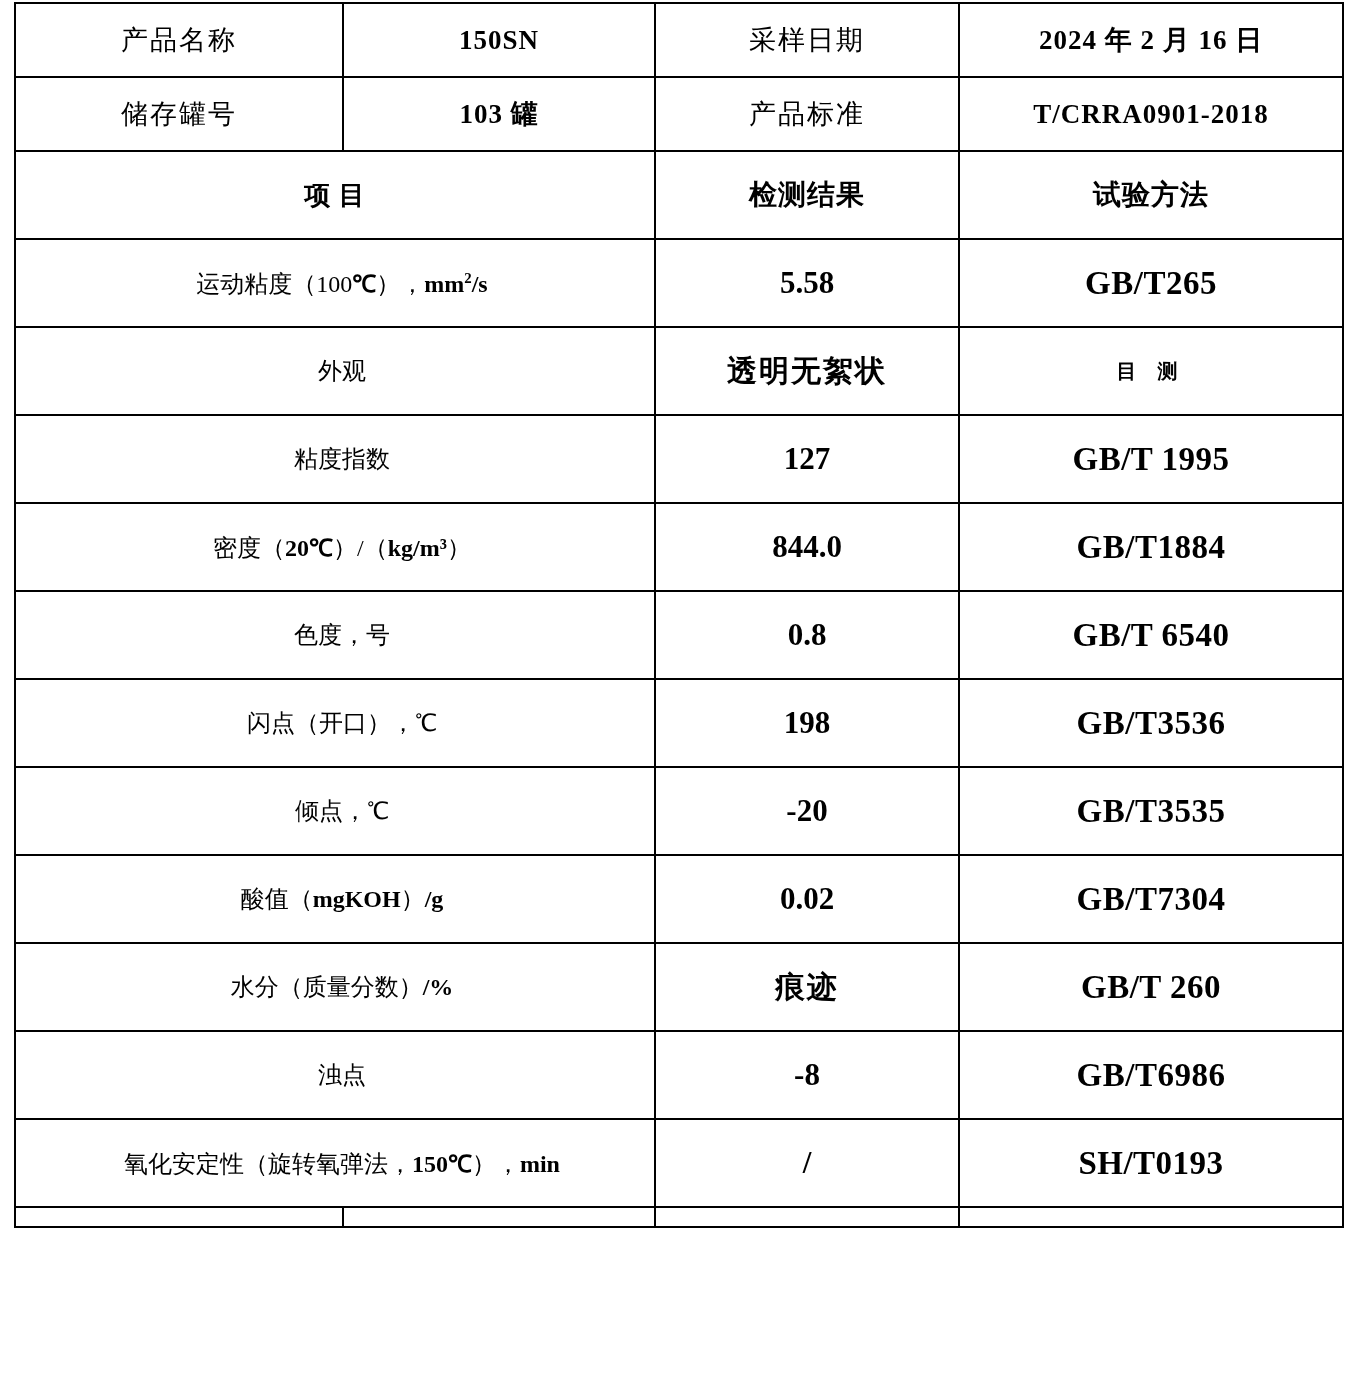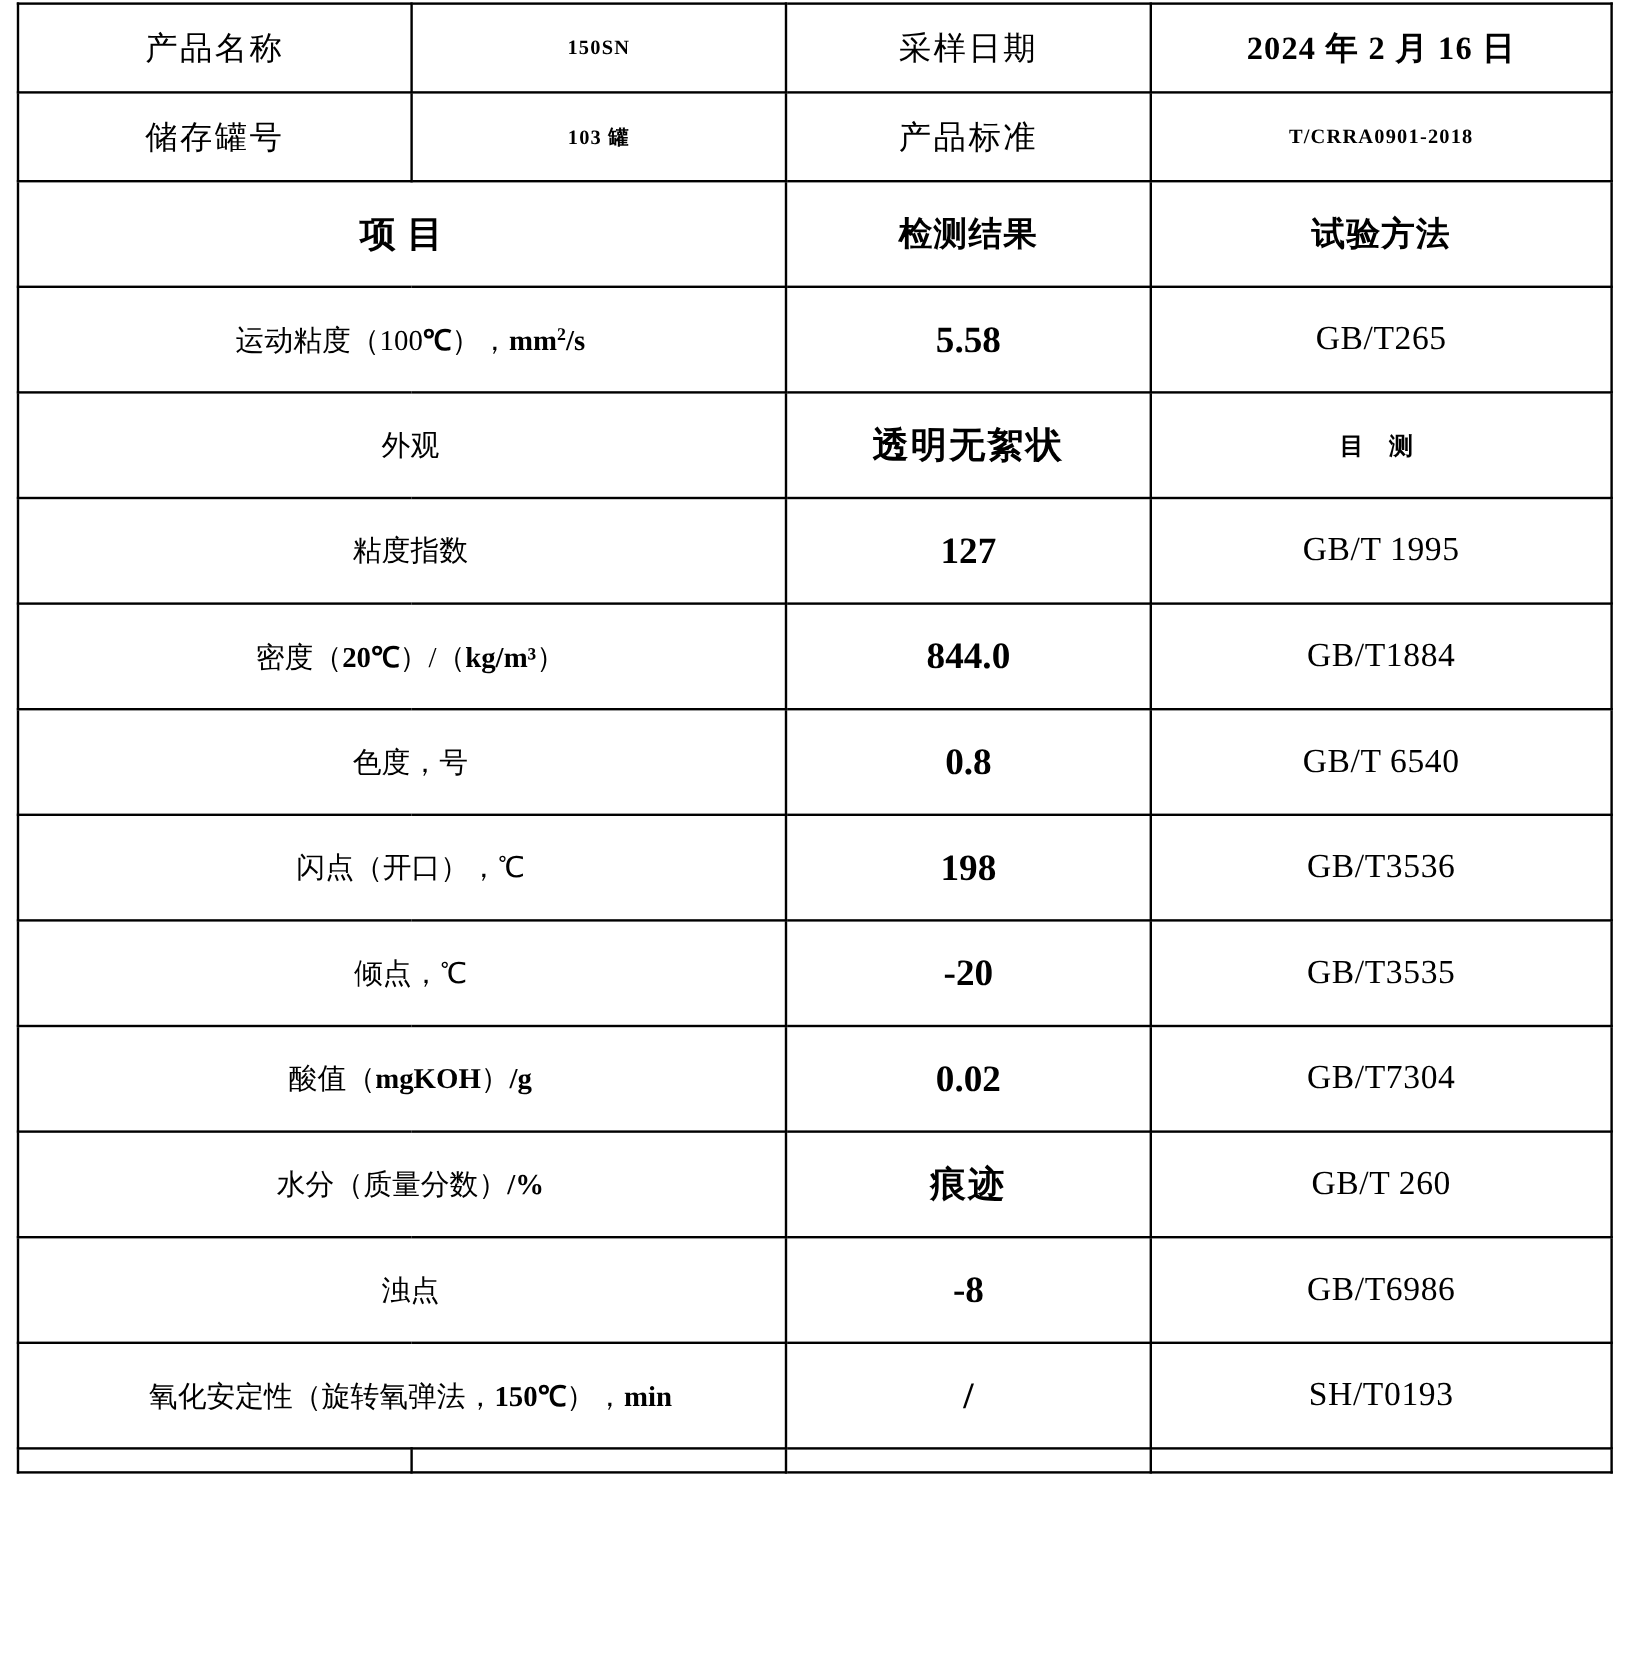--- a/index.html
+++ b/index.html
@@ -42,40 +42,40 @@
 
   .head-row td { height: 72px; }
   .head-label {
     font-family: "Liberation Serif", serif;
     font-size: 27px;
     font-weight: 400;
     letter-spacing: 2px;
   }
   .head-value {
     font-family: "Liberation Serif", serif;
-    font-size: 17px;
+    font-size: 27px;
     font-weight: 700;
     letter-spacing: 1px;
   }
   .head-value-date {
     font-family: "Liberation Serif", serif;
     font-size: 27px;
     font-weight: 700;
     letter-spacing: 1px;
   }
   .col-header td {
     height: 86px;
   }
   .col-header .ch {
     font-size: 28px;
     font-weight: 700;
     letter-spacing: 1px;
   }
   .col-header .ch-item {
-    font-size: 30px;
+    font-size: 26px;
     font-weight: 700;
     letter-spacing: 1px;
   }
   .item-cell {
     text-align: left;
     padding-left: 14px !important;
     font-size: 24px;
     font-weight: 400;
     letter-spacing: 0px;
   }
@@ -89,22 +89,22 @@
     font-size: 31px;
     font-weight: 700;
   }
   .result-cell.cn {
     font-size: 30px;
     font-weight: 700;
     letter-spacing: 2px;
     margin-top: 21px;
   }
   .method-cell {
-    font-size: 28px;
-    font-weight: 400;
+    font-size: 33px;
+    font-weight: 700;
     letter-spacing: 0.5px;
   }
   .method-cell.cn {
     font-size: 20px;
     font-weight: 700;
     letter-spacing: 8px;
   }
   sup.sm {
     font-size: 0.62em;
     vertical-align: super;

